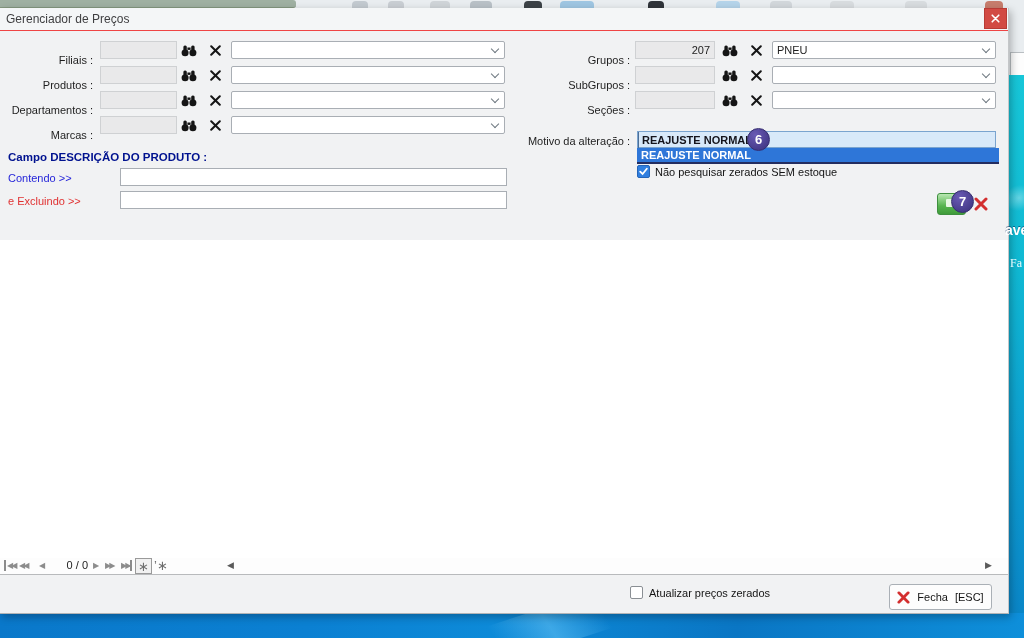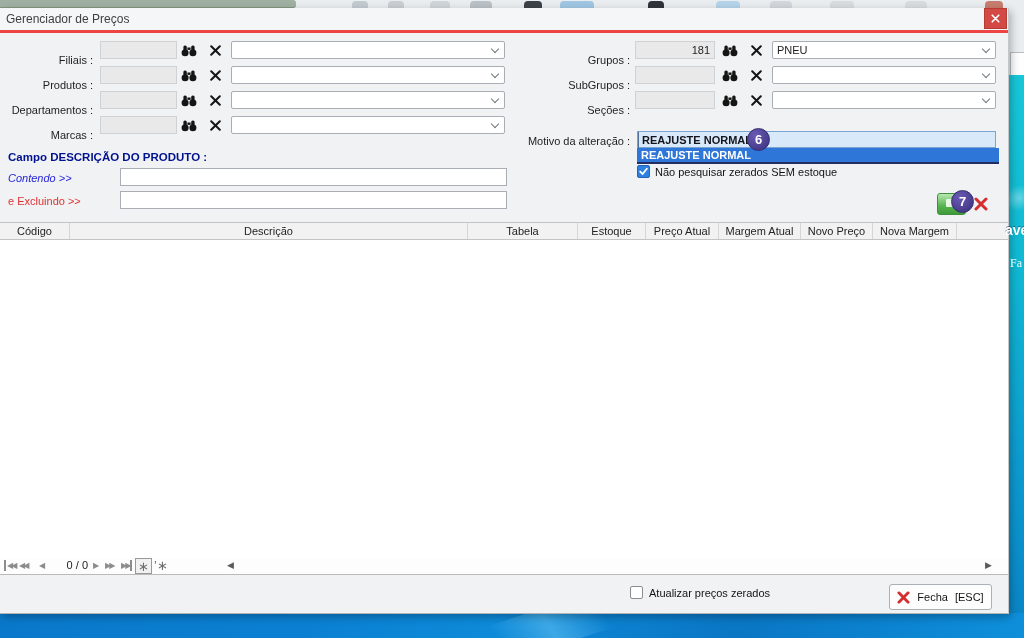--- a/index.html
+++ b/index.html
@@ -21,21 +21,21 @@
   .side-text-2{position:absolute;left:1010px;top:256px;color:#eafcff;font-size:12px;
      font-family:"Liberation Serif","DejaVu Serif",serif;z-index:5;white-space:nowrap;}
   .wallpaper{position:absolute;left:0;top:613px;width:1024px;height:25px;
      background:linear-gradient(96deg,#0a78ca 0%,#0b80d2 30%,#0d8ad8 48%,#0a76c4 72%,#0e8fda 100%);overflow:hidden;}
   .wallpaper::before{content:"";position:absolute;left:420px;top:-6px;width:260px;height:40px;
      background:linear-gradient(75deg,rgba(255,255,255,0) 30%,rgba(120,210,255,.45) 50%,rgba(255,255,255,0) 70%);transform:rotate(-18deg);}
 
   
   .dialog{position:absolute;left:0;top:8px;width:1008px;height:605px;background:#f1f2f3;
      border-right:1px solid #c4c6c8;border-bottom:1px solid #b2b4b6;box-shadow:2px 3px 8px rgba(0,0,0,.28);}
-  .titlebar{position:absolute;left:0;top:0;width:100%;height:22px;background:#f4f6f7;border-bottom:3px solid #ef4444;}
+  .titlebar{position:absolute;left:0;top:0;width:100%;height:22px;background:#f4f6f7;border-bottom:1px solid #ef4444;}
   .title{position:absolute;left:6px;top:4px;font-size:12px;color:#3f3f41;}
   .closebtn{position:absolute;left:984px;top:0;width:23px;height:21px;background:#d24a43;border:1px solid #b73b35;
      display:flex;align-items:center;justify-content:center;cursor:pointer;box-sizing:border-box;}
 
   
   .frow{position:absolute;left:0;width:100%;height:19px;}
   .frow *{position:absolute;box-sizing:border-box;}
   .flabel{top:3px;font-size:11px;color:#1e1e1e;text-align:right;margin-top:10px;}
   .lrow .flabel{left:0;width:93px;}
   .rrow .flabel{left:480px;width:150px;}
@@ -69,21 +69,21 @@
   .circle7{left:951px;top:182px;}
 
   
   .chk-row{position:absolute;left:637px;top:157px;height:14px;cursor:pointer;}
   .chkbox{position:absolute;left:0;top:0;width:13px;height:13px;border-radius:2px;background:#2f7fe0;border:1px solid #2565b8;
      display:flex;align-items:center;justify-content:center;box-sizing:border-box;}
   .chk-row .lbl{position:absolute;left:18px;top:1px;font-size:11px;color:#141414;white-space:nowrap;}
 
   
   .desc-heading{position:absolute;left:8px;top:143px;font-size:11.5px;font-weight:bold;color:#00128f;white-space:nowrap;}
-  .contains-label{position:absolute;left:8px;top:164px;font-size:11px;color:#2626d9;white-space:nowrap;font-style:italic;}
+  .contains-label{position:absolute;left:8px;top:164px;font-size:11px;color:#2626d9;white-space:nowrap;}
   .excludes-label{position:absolute;left:8px;top:187px;font-size:11px;color:#e03232;white-space:nowrap;}
   .txtin{position:absolute;left:120px;width:387px;height:18px;background:#fff;border:1px solid #a9aeb4;box-sizing:border-box;}
   .txtin.t1{top:160px;} .txtin.t2{top:183px;}
 
   
   .greenbtn{position:absolute;left:937px;top:185px;width:27px;height:20px;border:1px solid #3f8f3f;border-radius:3px;
      background:linear-gradient(180deg,#b9e8b2,#56b44e 60%,#3f9b3a);cursor:pointer;}
   .greenbtn::after{content:"";position:absolute;left:8px;top:5px;width:9px;height:8px;background:#e8f8e4;border-radius:1px;}
   .redx{position:absolute;left:972px;top:187px;width:17px;height:17px;display:flex;align-items:center;justify-content:center;cursor:pointer;}
 
@@ -241,21 +241,21 @@
           </svg>
         </span>
       <div class="combo">
           <span class="cval"></span>
           <i class="chev"></i>
         </div>
     </div>
 
     <div class="frow rrow" style="top:33px">
       <span class="flabel">Grupos :</span>
-      <div class="gin">181</div>
+      <div class="gin">207</div>
       <span class="iconbtn binoc">
           <svg width="16" height="13" viewBox="0 0 16 13">
             <rect x="2.4" y="1.5" width="3.4" height="5" rx="1.5" fill="#151515"></rect>
             <rect x="10.2" y="1.5" width="3.4" height="5" rx="1.5" fill="#151515"></rect>
             <rect x="6.4" y="3.5" width="3.2" height="2.4" fill="#151515"></rect>
             <circle cx="4.1" cy="8.8" r="3.5" fill="#151515"></circle>
             <circle cx="11.9" cy="8.8" r="3.5" fill="#151515"></circle>
           </svg>
         </span>
       <span class="iconbtn clrx">
@@ -339,31 +339,20 @@
     <div class="txtin t2"></div>
 
     <div class="greenbtn"></div>
     <div class="redx">
       <svg width="14" height="14" viewBox="0 0 14 14">
           <path d="M2,2 L12,12 M12,2 L2,12" stroke="#d32f2f" stroke-width="3" stroke-linecap="round"></path>
         </svg>
     </div>
     <div class="circle circle7">7</div>
 
-    <div class="grid-header">
-      <div class="col" style="width:70px">Código</div>
-      <div class="col" style="width:398px">Descrição</div>
-      <div class="col" style="width:110px">Tabela</div>
-      <div class="col" style="width:68px">Estoque</div>
-      <div class="col" style="width:73px">Preço Atual</div>
-      <div class="col" style="width:82px">Margem Atual</div>
-      <div class="col" style="width:72px">Novo Preço</div>
-      <div class="col" style="width:84px">Nova Margem</div>
-      <div class="col" style="flex:1;border-right:none"></div>
-    </div>
     <div class="grid-body"></div>
 
     <div class="navbar">
       <span class="ni barL" style="left:4px">◀◀</span>
       <span class="ni" style="left:19px">◀◀</span>
       <span class="ni single" style="left:39px">◀</span>
       <span class="counter">0 / 0</span>
       <span class="ni single" style="left:93px">▶</span>
       <span class="ni" style="left:105px">▶▶</span>
       <span class="ni barR" style="left:121px">▶▶</span>

